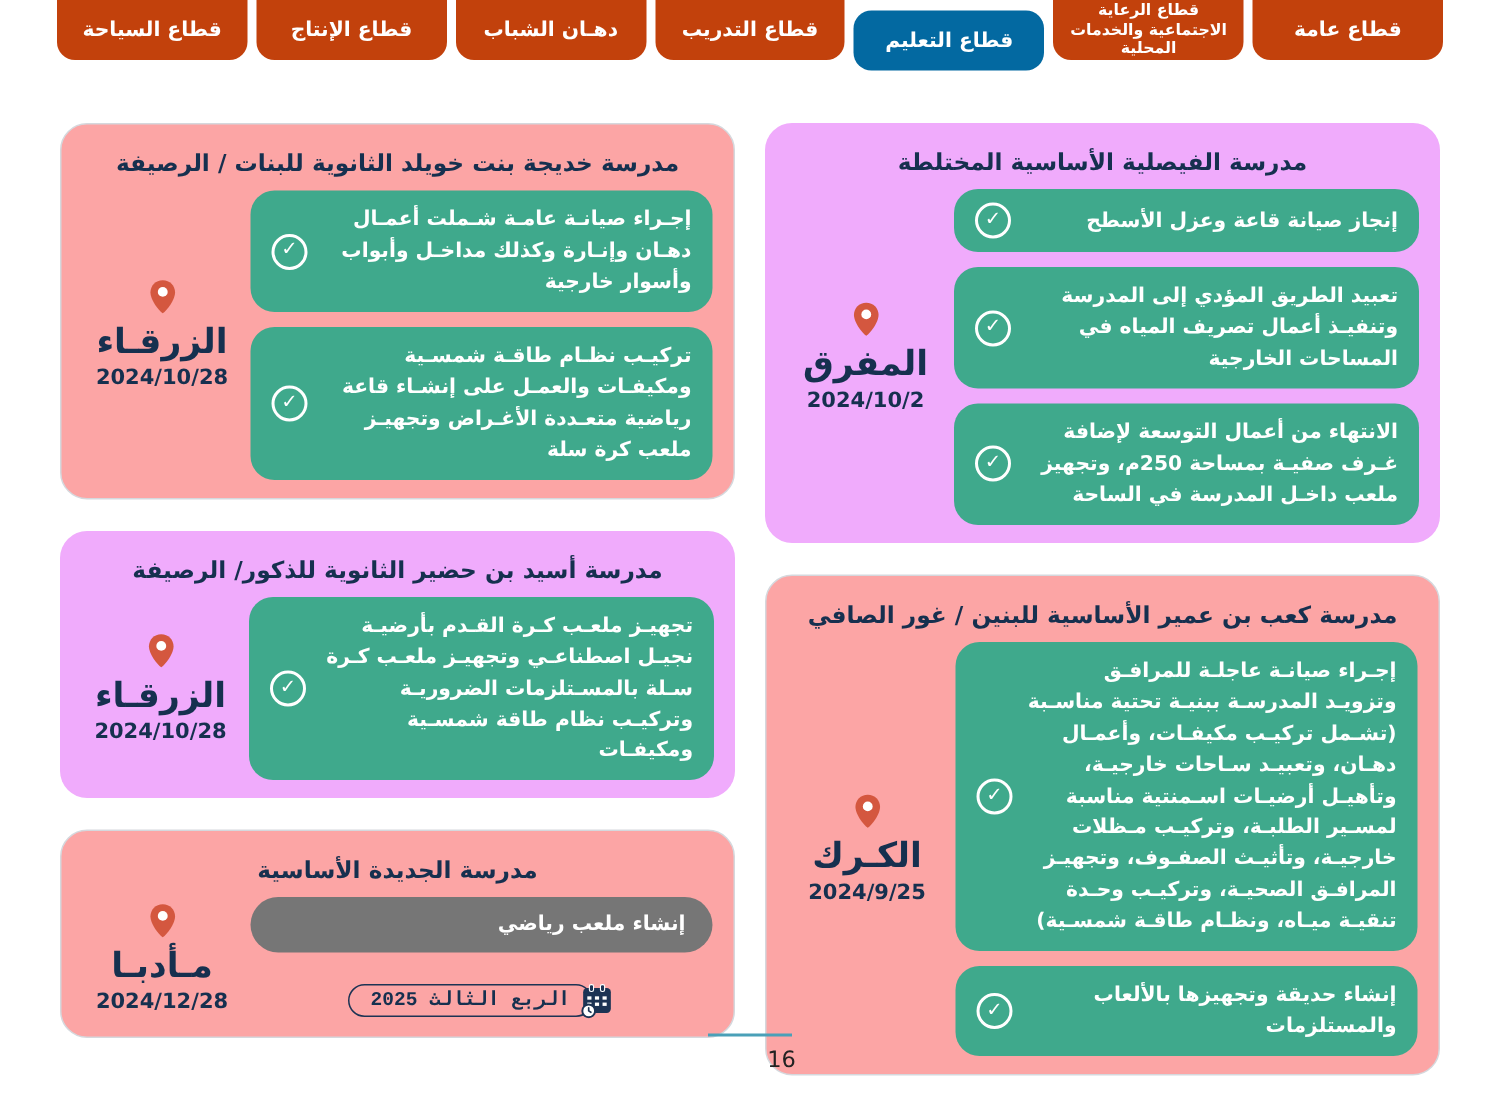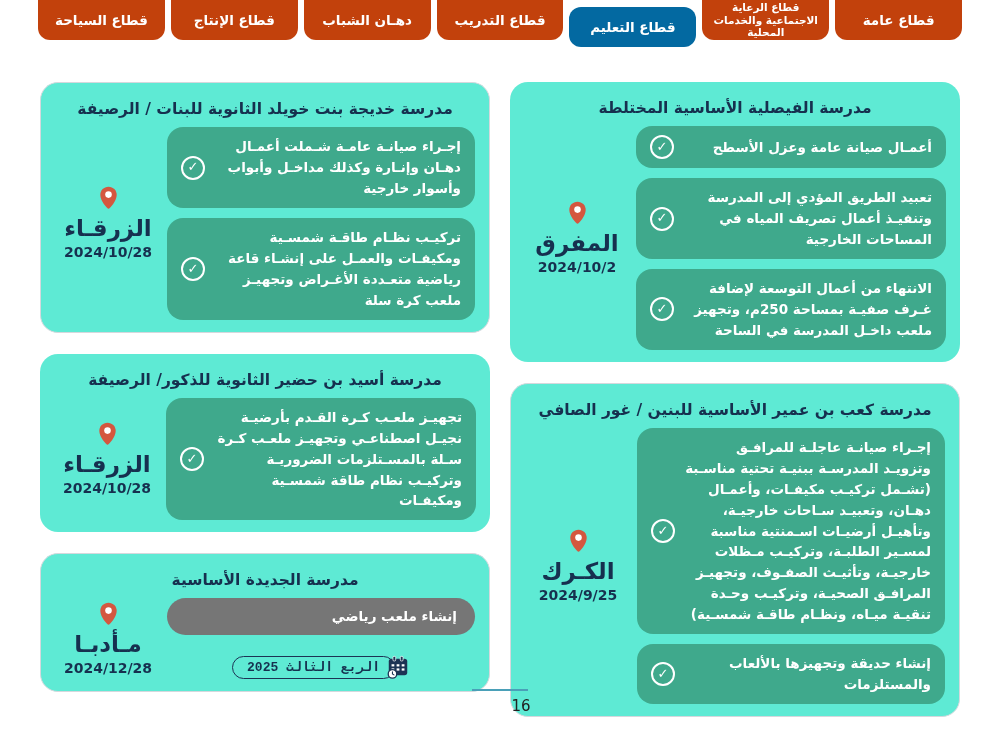--- a/index.html
+++ b/index.html
@@ -16,22 +16,22 @@
   .tab--small { font-size:10.5px; }
   .tab--active { background:#0369a1; border-radius:12px; margin-top:7px; }
 
   
   .col { position:absolute; top:82px; width:450px; }   
   .col-a { left:510px; }   
   .col-b { left:40px; }    
 
   
   .card { width:450px; border-radius:18px; padding:10px 14px 12px; margin-bottom:21px; }
-  .card--white { background:#5eead4; border:1.5px solid #d5d8dd; }
-  .card--gray  { background:#5eead4; }
+  .card--white { background:#fca5a5; border:1.5px solid #d5d8dd; }
+  .card--gray  { background:#f0abfc; }
   .card-title { text-align:center; color:#16304f; font-weight:bold; font-size:15.5px;
     padding:6px 4px 8px; line-height:1.3; }
   .card-body { display:flex; direction:rtl; align-items:center; gap:6px; }
   .loc-col { width:106px; flex:none; display:flex; flex-direction:column;
     align-items:center; gap:1px; }
   .loc-name { color:#16304f; font-weight:bold; font-size:23px; line-height:1.25; white-space:nowrap; }
   .loc-date { color:#16304f; font-weight:bold; font-size:14px; direction:ltr; }
   .tasks-col { flex:1; min-width:0; display:flex; flex-direction:column; }
 
   .pill { background:#3fa98c; border-radius:16px; color:#fff; font-weight:bold;
@@ -71,21 +71,21 @@
     <div class="tab">قطاع السياحة</div>
   </div>
 
   <div class="col col-a">
 
     <div class="card card--gray">
       <div class="card-title">مدرسة الفيصلية الأساسية المختلطة</div>
       <div class="card-body">
         <div class="tasks-col">
           <div class="pill">
-            <span class="pill-text">أعمـال صيانة عامة وعزل الأسطح</span>
+            <span class="pill-text">إنجاز صيانة قاعة وعزل الأسطح</span>
             <span class="check">✓</span>
           </div>
           <div class="pill">
             <span class="pill-text">تعبيد الطريق المؤدي إلى المدرسة وتنفيـذ أعمال تصريف المياه في المساحات الخارجية</span>
             <span class="check">✓</span>
           </div>
           <div class="pill">
             <span class="pill-text">الانتهاء من أعمال التوسعة لإضافة غـرف صفيـة بمساحة 250م، وتجهيز ملعب داخـل المدرسة في الساحة</span>
             <span class="check">✓</span>
           </div>

